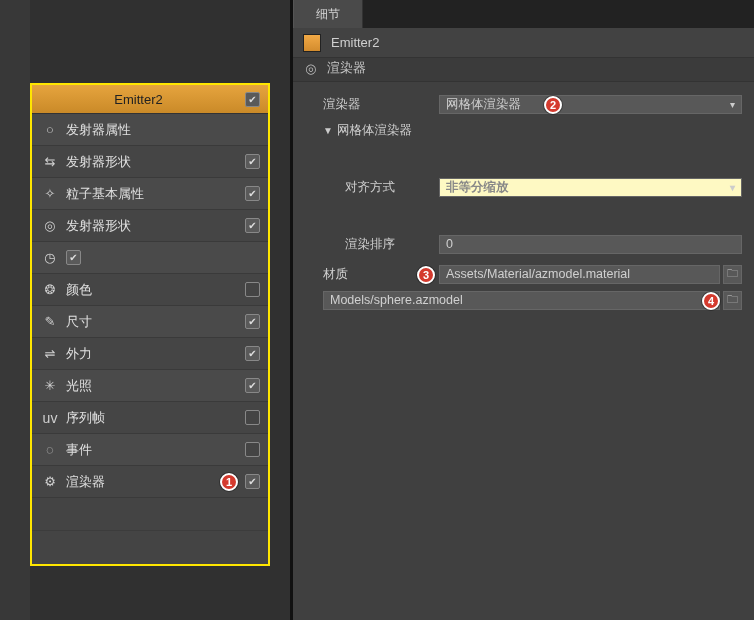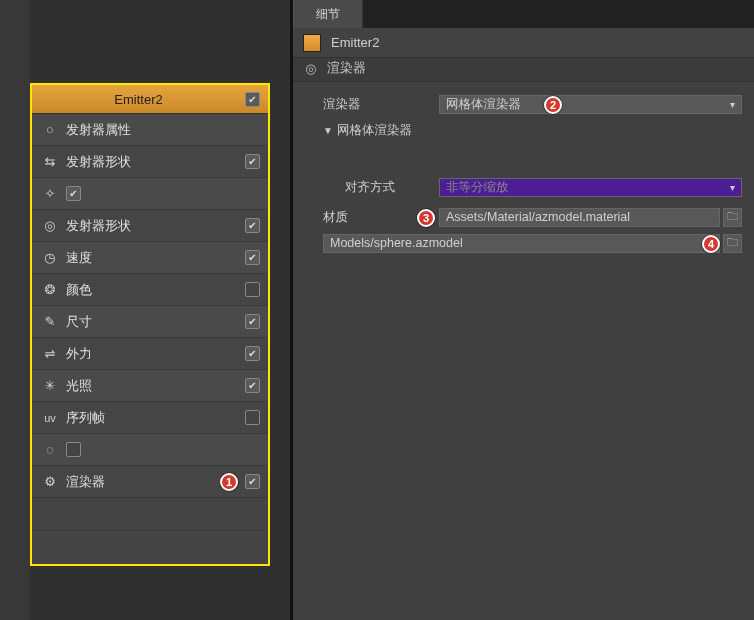--- a/index.html
+++ b/index.html
@@ -132,21 +132,21 @@
     flex:1;
     background:#585858;
     border:1px solid #666;
     height:19px;
     display:flex; align-items:center;
     padding:0 6px;
     color:#d0d0d0;
     font-size:12.5px;
     position:relative;
   }
-  .dropdown.disabled { background:#4c1d95; color:#888; font-style:normal;}
+  .dropdown.disabled { background:#fef9c3; color:#888; font-style:normal;font-weight:bold;}
   .dropdown::after {
     content:"▾"; position:absolute; right:6px; color:#ccc; font-size:10px;
   }
   .textfield {
     flex:1;
     background:#585858;
     border:1px solid #666;
     height:19px;
     display:flex; align-items:center;
     padding:0 6px;
@@ -179,30 +179,30 @@
           <span class="icon-slot">○</span>
           <span class="comp-label">发射器属性</span>
         </div>
         <div class="comp-row alt">
           <span class="icon-slot">⇆</span>
           <span class="comp-label">发射器形状</span>
           <span class="checkbox checked"></span>
         </div>
         <div class="comp-row">
           <span class="icon-slot">✧</span>
+          <span class="comp-label">粒子基本属性</span>
           <span class="checkbox checked"></span>
         </div>
         <div class="comp-row alt">
           <span class="icon-slot">◎</span>
           <span class="comp-label">发射器形状</span>
           <span class="checkbox checked"></span>
         </div>
         <div class="comp-row">
           <span class="icon-slot">◷</span>
-          <span class="comp-label">速度</span>
           <span class="checkbox checked"></span>
         </div>
         <div class="comp-row alt">
           <span class="icon-slot">❂</span>
           <span class="comp-label">颜色</span>
           <span class="checkbox dark"></span>
         </div>
         <div class="comp-row">
           <span class="icon-slot">✎</span>
           <span class="comp-label">尺寸</span>
@@ -212,26 +212,27 @@
           <span class="icon-slot">⇌</span>
           <span class="comp-label">外力</span>
           <span class="checkbox checked"></span>
         </div>
         <div class="comp-row">
           <span class="icon-slot">✳</span>
           <span class="comp-label">光照</span>
           <span class="checkbox checked"></span>
         </div>
         <div class="comp-row alt">
-          <span class="icon-slot" style="font-size: 11px; letter-spacing: 0px;">uv</span>
+          <span class="icon-slot" style="font-size: 14px; letter-spacing: 0px;">uv</span>
           <span class="comp-label">序列帧</span>
           <span class="checkbox dark"></span>
         </div>
         <div class="comp-row">
           <span class="icon-slot">◌</span>
+          <span class="comp-label">事件</span>
           <span class="checkbox dark"></span>
         </div>
         <div class="comp-row alt">
           <span class="icon-slot">⚙</span>
           <span class="comp-label">渲染器</span>
           <span class="numbadge" style="right: 30px; top: 7px;">1</span>
           <span class="checkbox checked"></span>
         </div>
       </div>
     <div class="filler-row"></div>
@@ -271,20 +272,28 @@
 
       <div class="form-row indent2">
         <span class="flabel">对齐方式</span>
         <div class="fvalue">
           <div class="dropdown disabled">
             <span>非等分缩放</span>
           </div>
         </div>
       </div>
 
+      <div class="form-row indent2">
+        <span class="flabel">渲染排序</span>
+        <div class="fvalue">
+          <div class="textfield">
+            <span>0</span>
+          </div>
+        </div>
+      </div>
 
       <div class="form-row indent1" style="margin-top:6px">
         <span class="flabel">材质</span>
         <div class="fvalue">
           <span class="numbadge" style="left:-22px;top:1px">3</span>
           <div class="textfield">
             <span>Assets/Material/azmodel.material</span>
           </div>
           <div class="folder-btn">
             <span>🗀</span>

